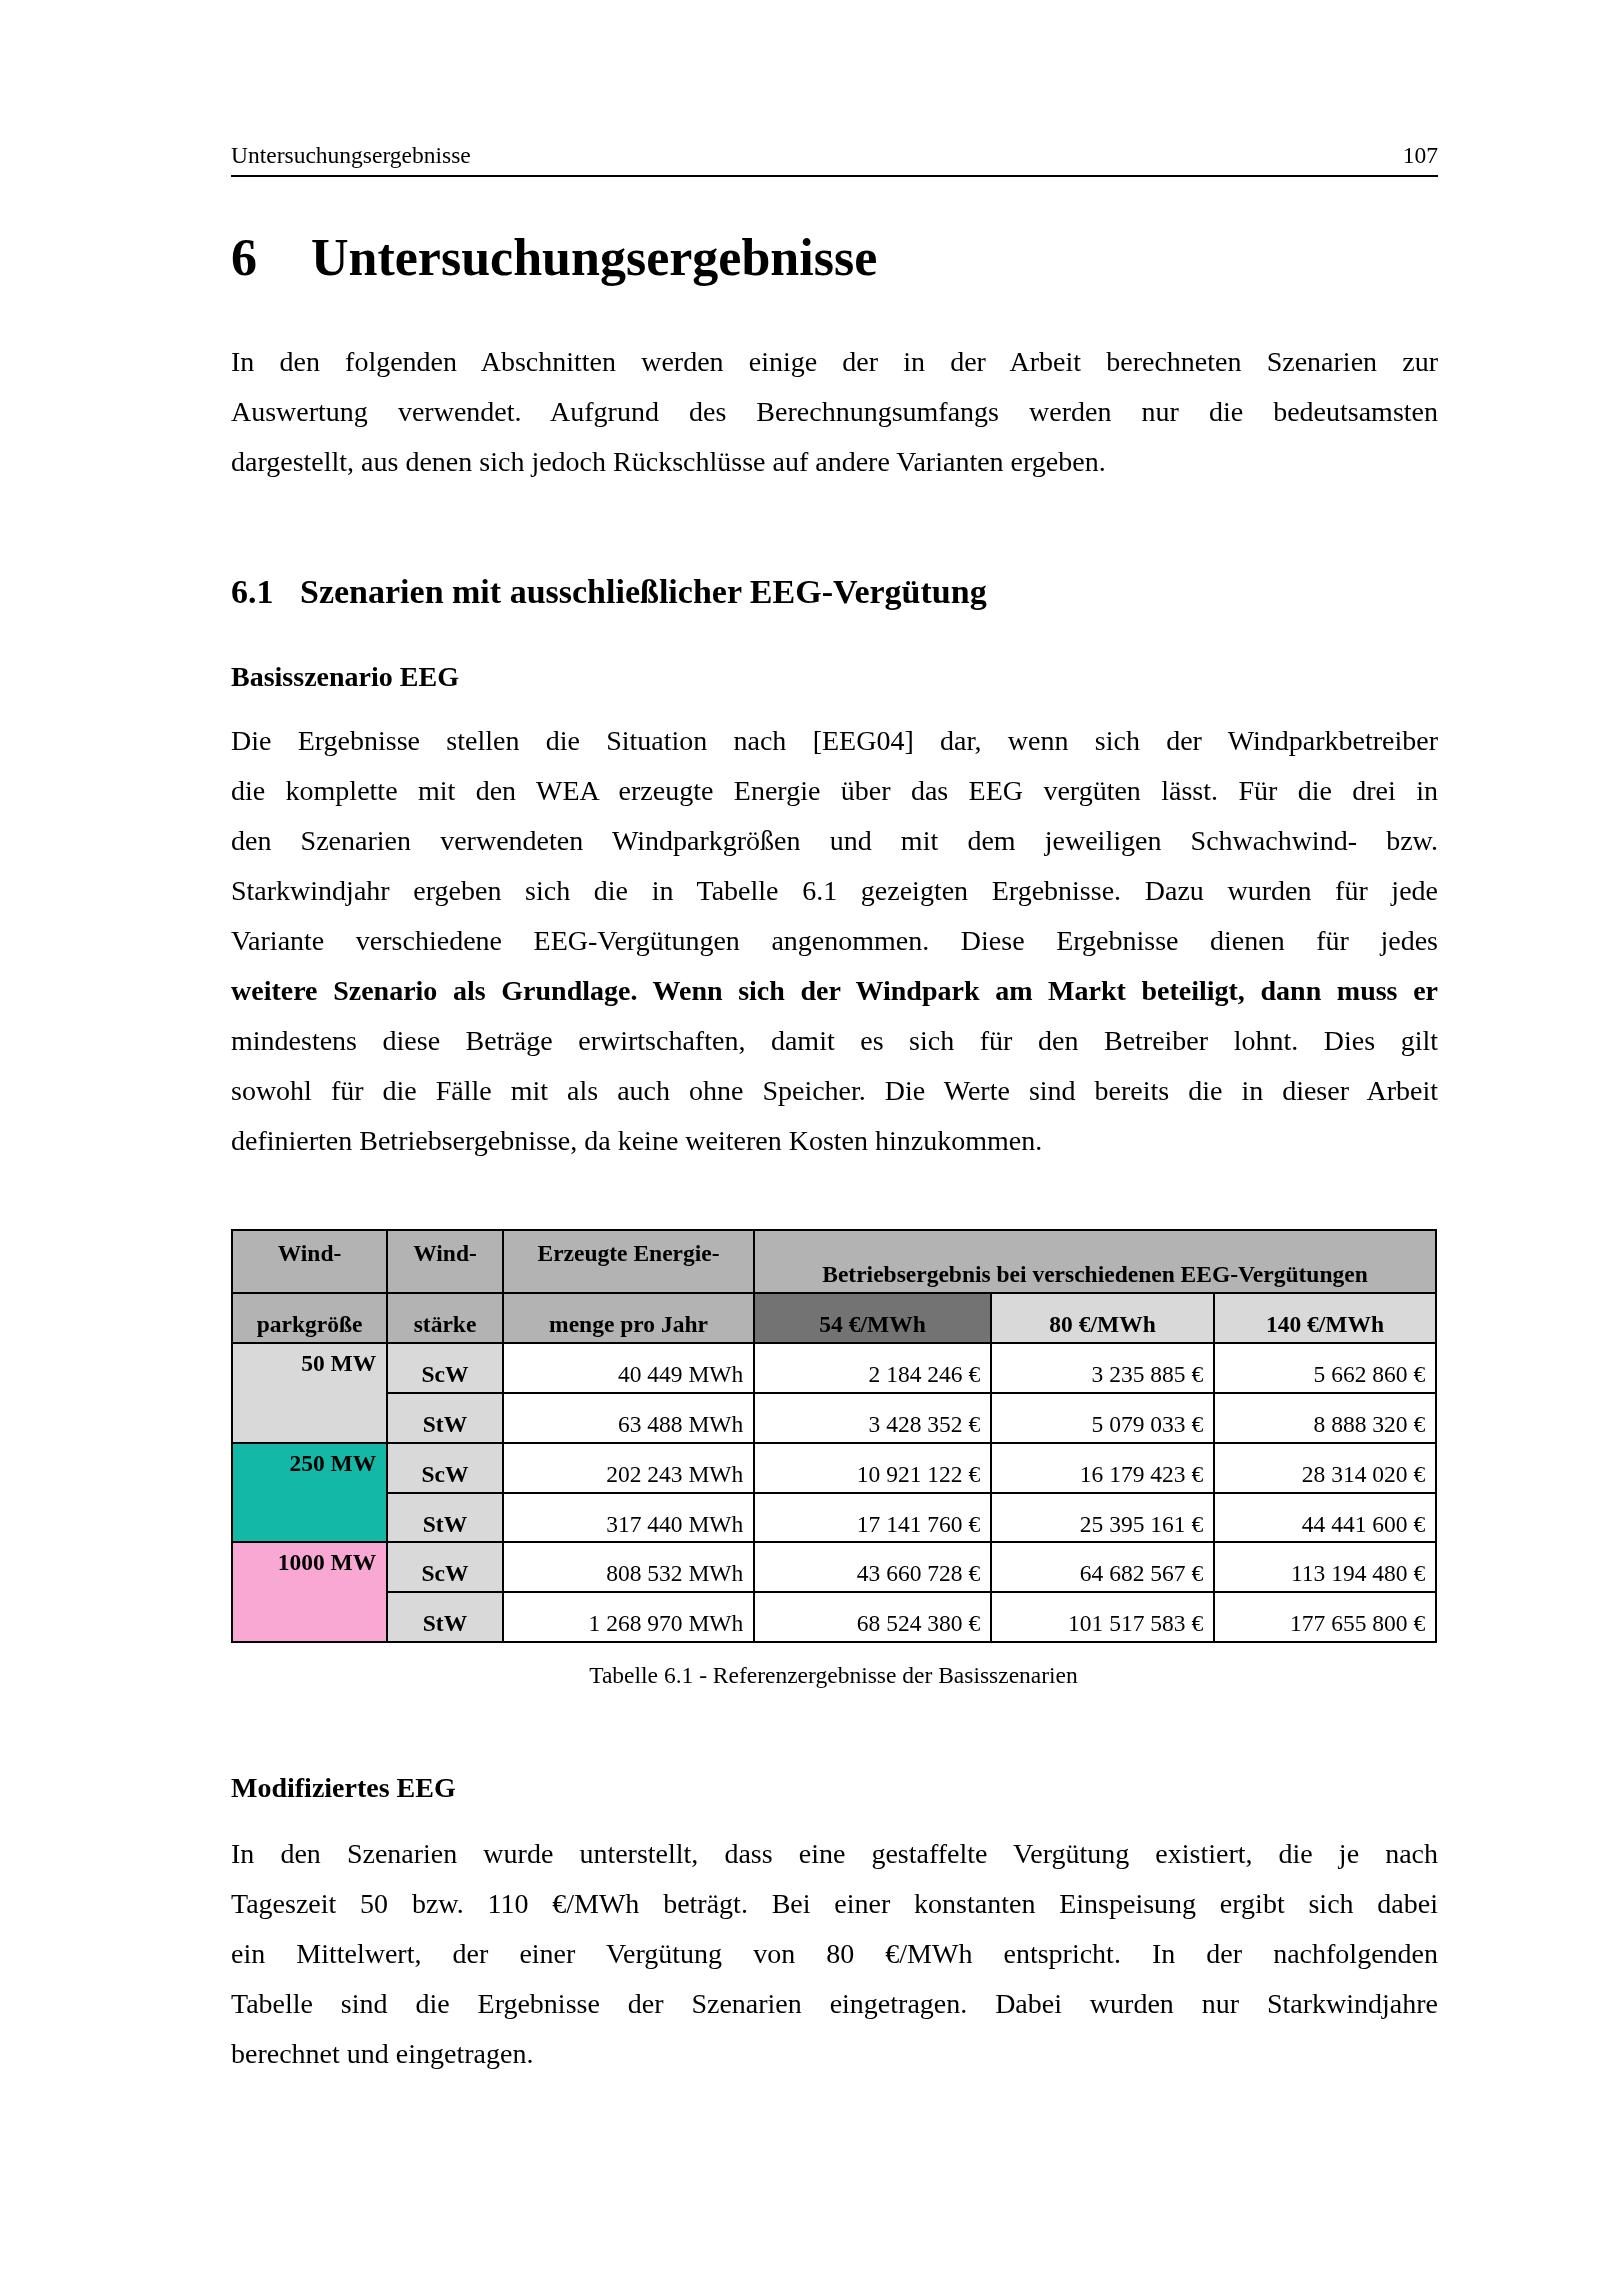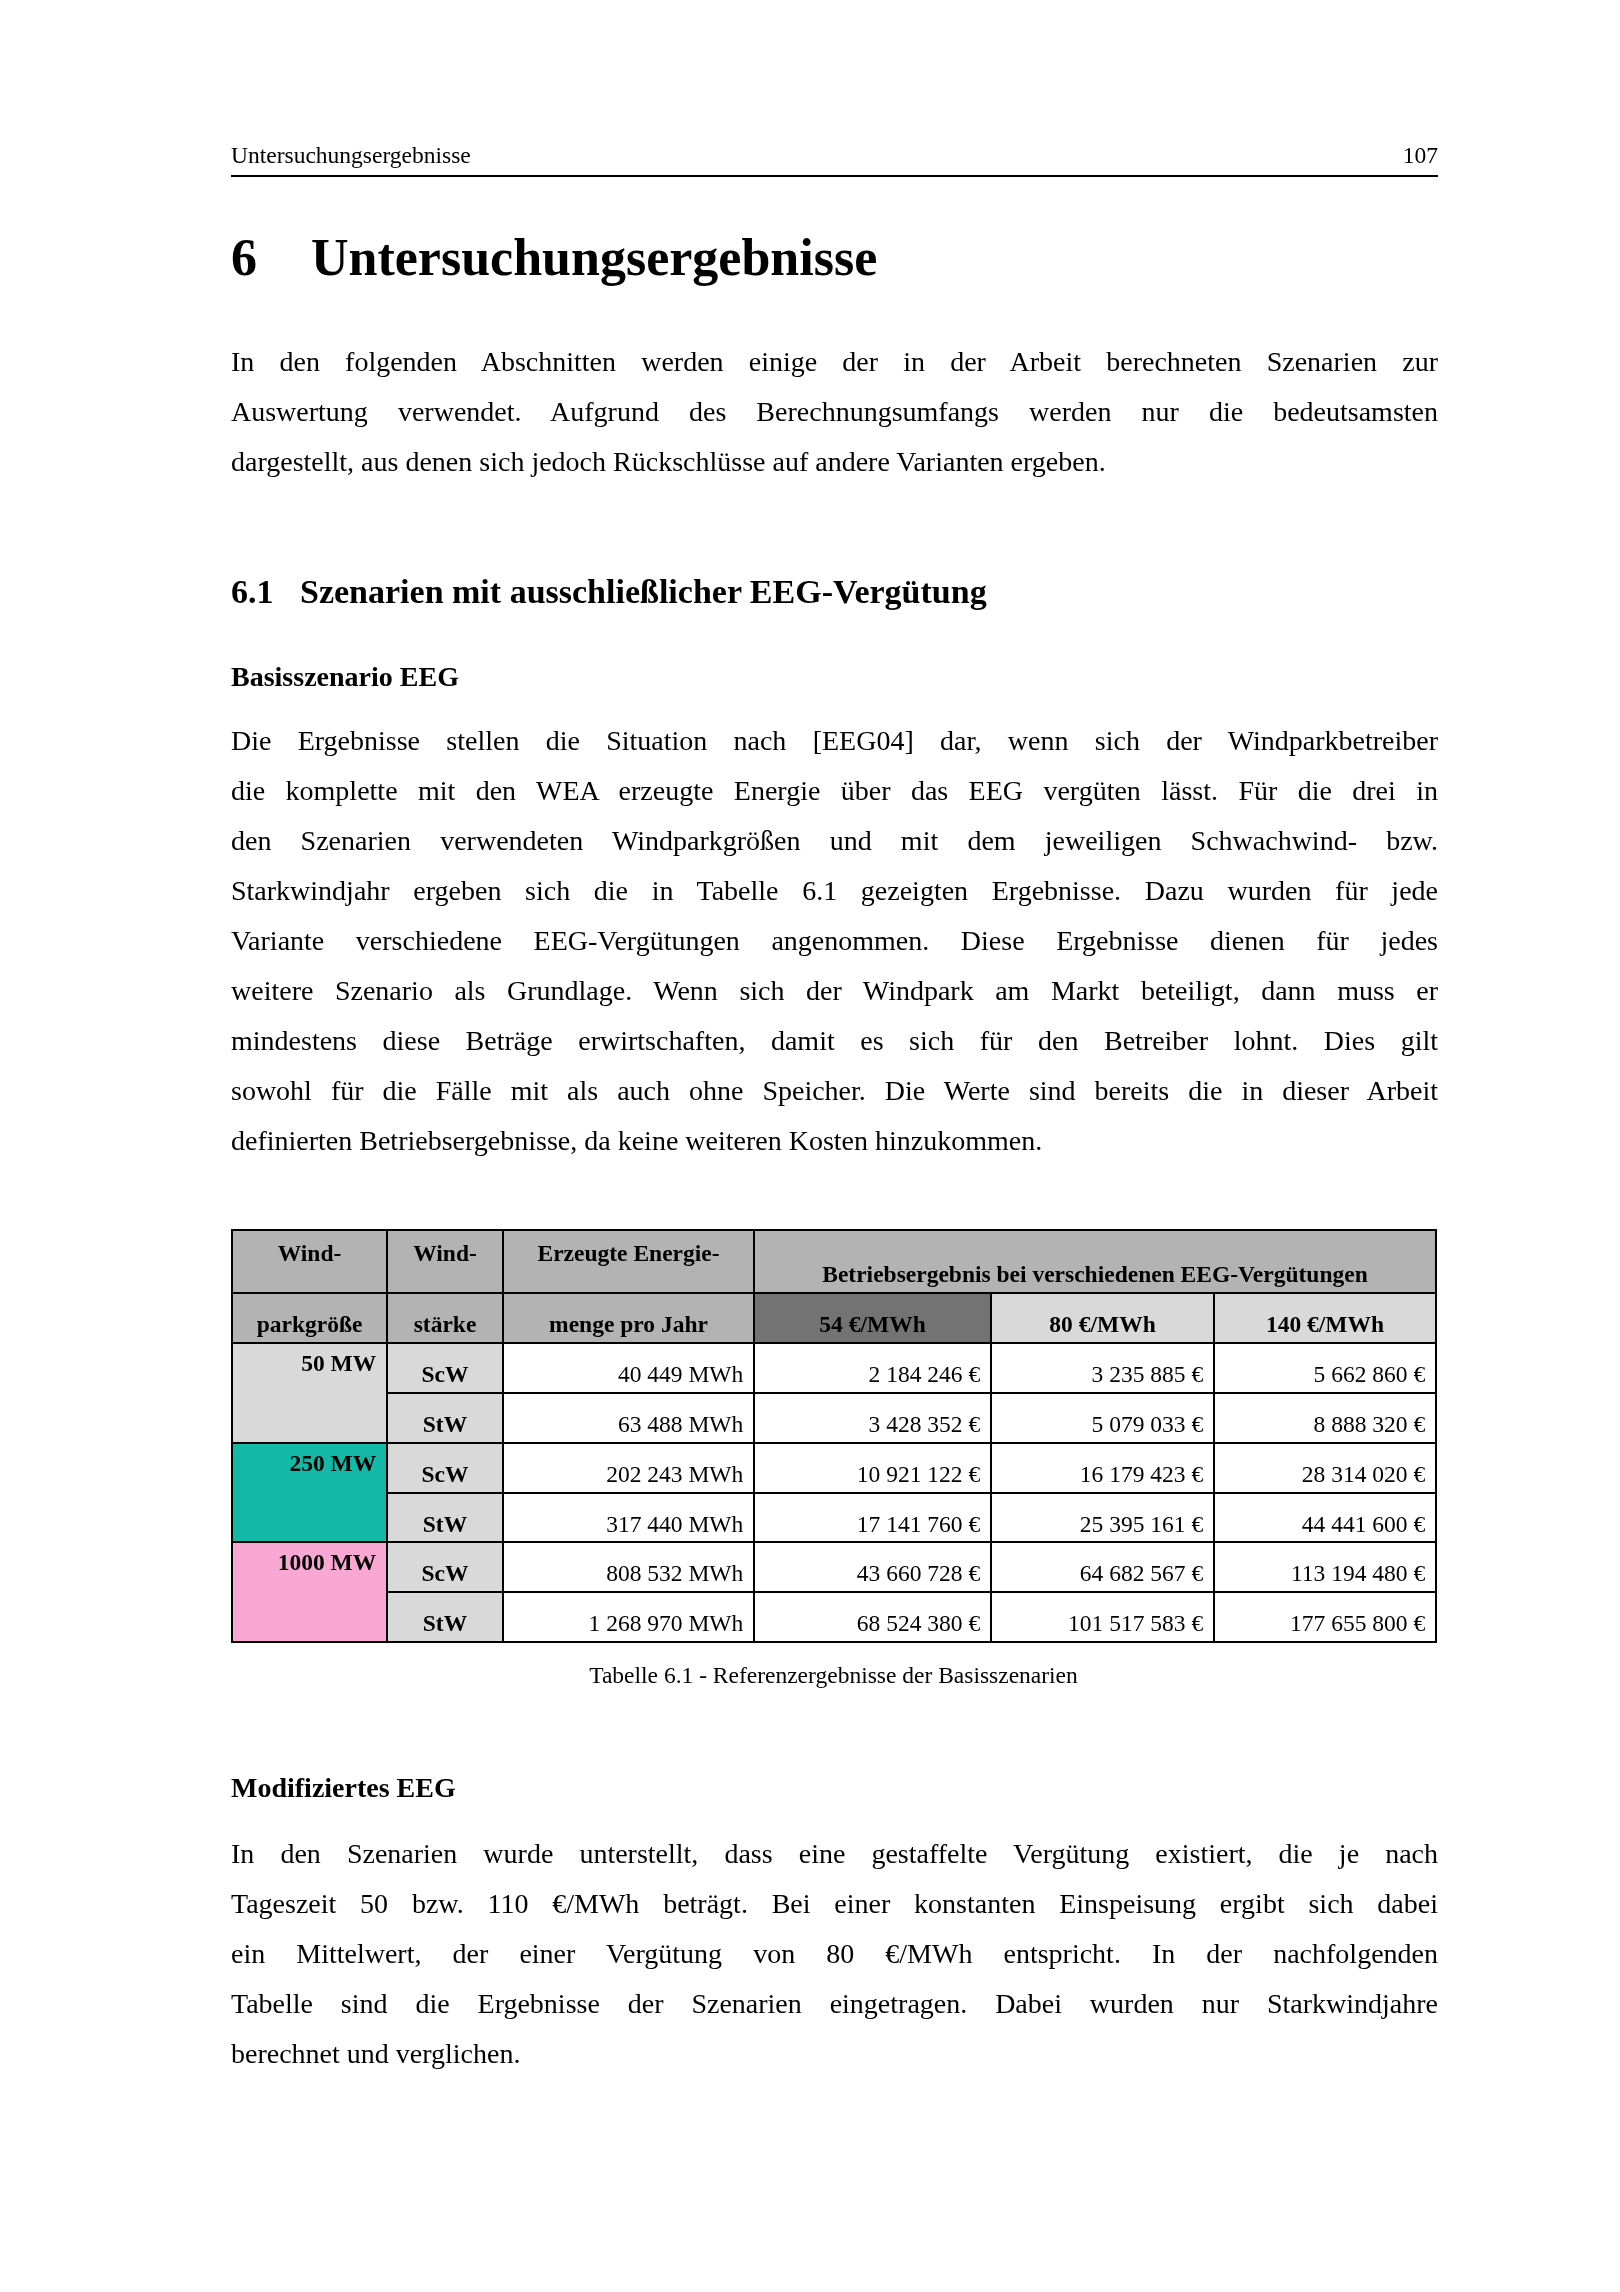--- a/index.html
+++ b/index.html
@@ -74,21 +74,21 @@
   <span class="num">6.1</span><span>Szenarien mit ausschließlicher EEG-Vergütung</span>
 </div>
 
 <div class="abs subhead" style="top:655px;">Basisszenario EEG</div>
 <div class="abs para" style="top:716px;">
   <span class="line" style="white-space: normal; text-align-last: justify;">Die Ergebnisse stellen die Situation nach [EEG04] dar, wenn sich der Windparkbetreiber</span>
   <span class="line" style="white-space: normal; text-align-last: justify;">die komplette mit den WEA erzeugte Energie über das EEG vergüten lässt. Für die drei in</span>
   <span class="line" style="white-space: normal; text-align-last: justify;">den Szenarien verwendeten Windparkgrößen und mit dem jeweiligen Schwachwind- bzw.</span>
   <span class="line" style="white-space: normal; text-align-last: justify;">Starkwindjahr ergeben sich die in Tabelle 6.1 gezeigten Ergebnisse. Dazu wurden für jede</span>
   <span class="line" style="white-space: normal; text-align-last: justify;">Variante verschiedene EEG-Vergütungen angenommen. Diese Ergebnisse dienen für jedes</span>
-  <span class="line" style="white-space: normal; text-align-last: justify;">weitere Szenario als Grundlage. Wenn sich der Windpark am Markt beteiligt, dann muss er</span>
+  <span class="line" style="white-space: normal; text-align-last: justify; font-weight: bold;">weitere Szenario als Grundlage. Wenn sich der Windpark am Markt beteiligt, dann muss er</span>
   <span class="line" style="white-space: normal; text-align-last: justify;">mindestens diese Beträge erwirtschaften, damit es sich für den Betreiber lohnt. Dies gilt</span>
   <span class="line" style="white-space: normal; text-align-last: justify;">sowohl für die Fälle mit als auch ohne Speicher. Die Werte sind bereits die in dieser Arbeit</span>
   <span class="line last">definierten Betriebsergebnisse, da keine weiteren Kosten hinzukommen.</span>
 </div>
 
 <table class="abs tbl">
   <colgroup>
     <col style="width:155px">
       <col style="width:116px">
       <col style="width:251px">
@@ -165,15 +165,15 @@
 </table>
 
 <div class="abs caption">Tabelle 6.1 - Referenzergebnisse der Basisszenarien</div>
 
 <div class="abs subhead" style="top:1766px;">Modifiziertes EEG</div>
 <div class="abs para" style="top:1829px;">
   <span class="line" style="white-space: normal; text-align-last: justify;">In den Szenarien wurde unterstellt, dass eine gestaffelte Vergütung existiert, die je nach</span>
   <span class="line" style="white-space: normal; text-align-last: justify;">Tageszeit 50 bzw. 110 €/MWh beträgt. Bei einer konstanten Einspeisung ergibt sich dabei</span>
   <span class="line" style="white-space: normal; text-align-last: justify;">ein Mittelwert, der einer Vergütung von 80 €/MWh entspricht. In der nachfolgenden</span>
   <span class="line" style="white-space: normal; text-align-last: justify;">Tabelle sind die Ergebnisse der Szenarien eingetragen. Dabei wurden nur Starkwindjahre</span>
-  <span class="line last">berechnet und verglichen.</span>
+  <span class="line last">berechnet und eingetragen.</span>
 </div>
 
 
 </body></html>

